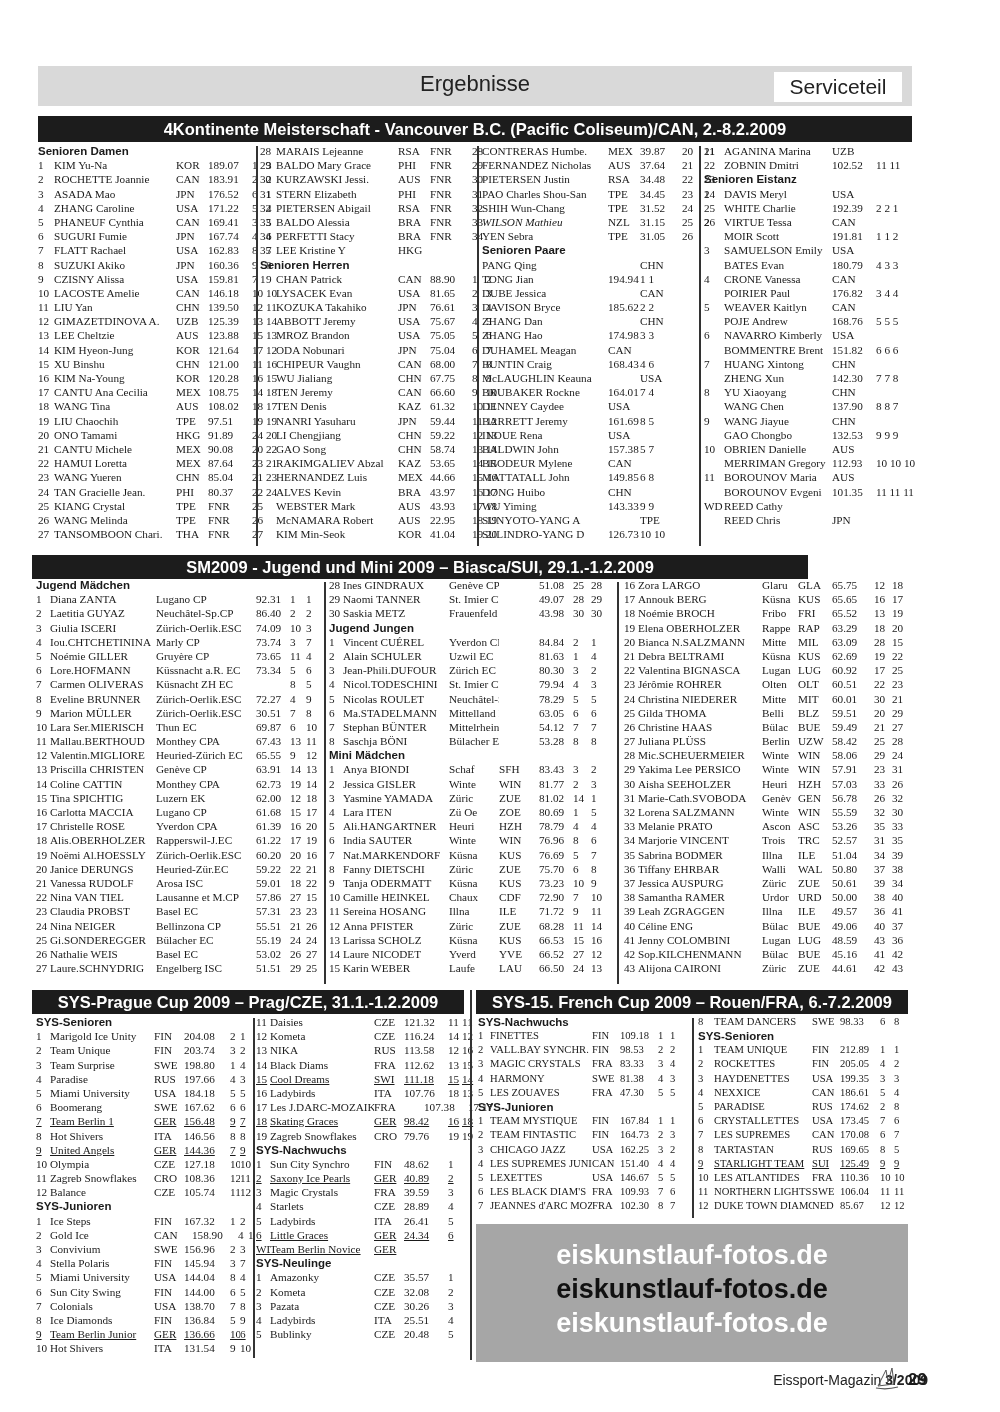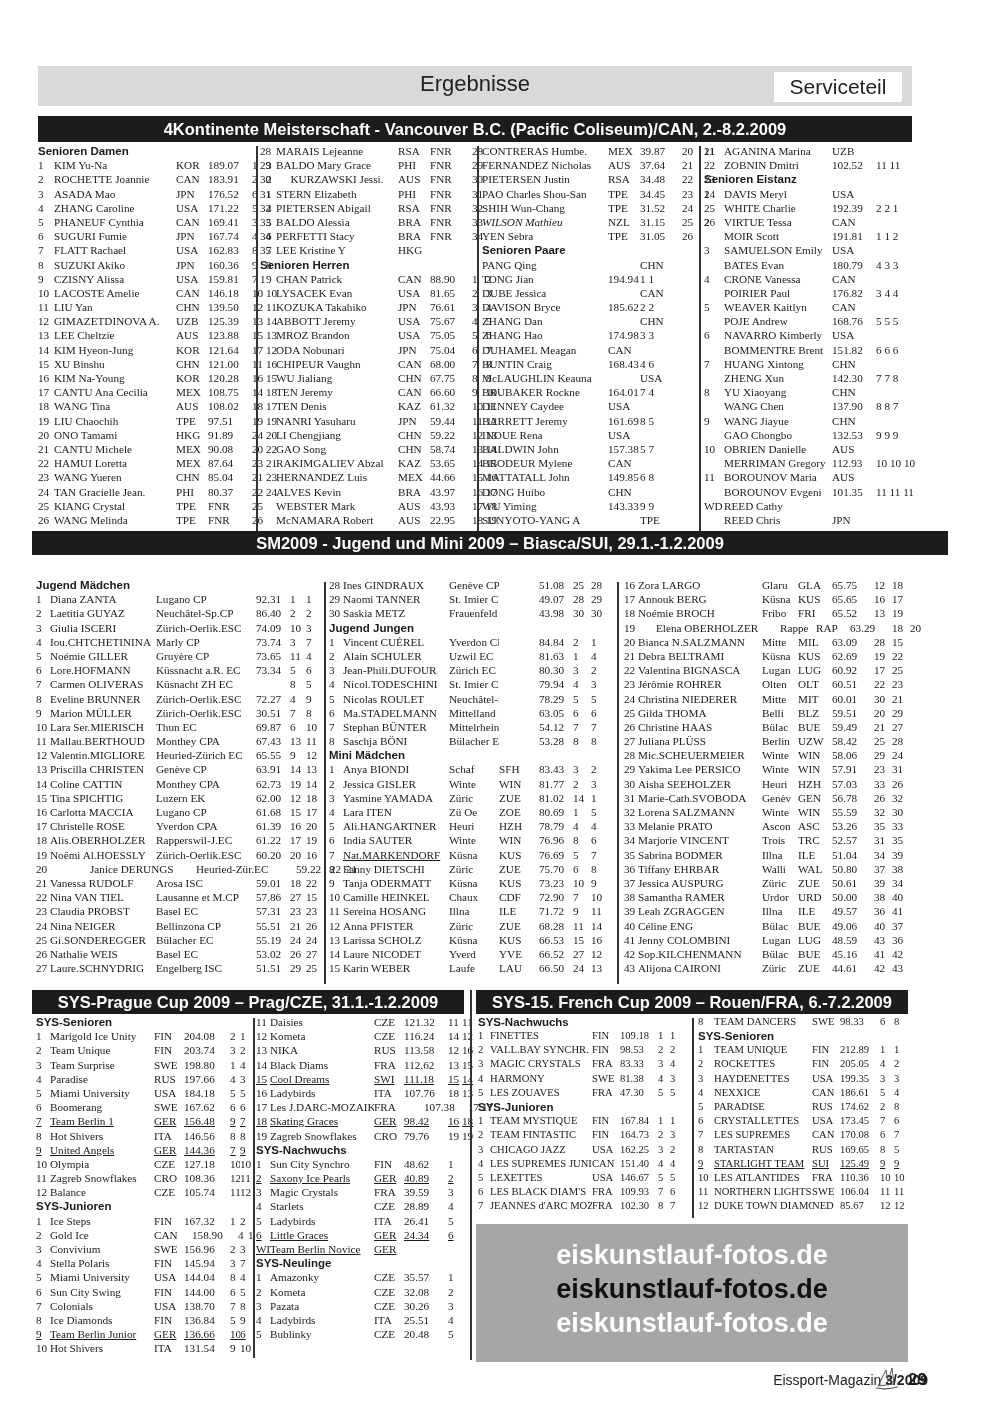--- a/index.html
+++ b/index.html
@@ -264,21 +264,21 @@
     <div class="row">
       <span style="width: 16px; flex: 0 0 16px;">29</span>
       <span style="width: 122px; flex: 0 0 122px;">BALDO Mary Grace</span>
       <span style="width: 32px; flex: 0 0 32px;">PHI</span>
       <span style="width: 42px; flex: 0 0 42px;">FNR</span>
       <span style="width: 14px; flex: 0 0 14px;">29</span>
       <span style="width: 14px; flex: 0 0 14px;"></span>
     </div>
     <div class="row">
       <span style="width: 16px; flex: 0 0 16px;">30</span>
-      <span style="width: 122px; flex: 0 0 122px; text-align: center;">KURZAWSKI Jessi.</span>
+      <span style="width: 122px; flex: 0 0 122px;">KURZAWSKI Jessi.</span>
       <span style="width: 32px; flex: 0 0 32px;">AUS</span>
       <span style="width: 42px; flex: 0 0 42px;">FNR</span>
       <span style="width: 14px; flex: 0 0 14px;">30</span>
       <span style="width: 14px; flex: 0 0 14px;"></span>
     </div>
     <div class="row">
       <span style="width: 16px; flex: 0 0 16px;">31</span>
       <span style="width: 122px; flex: 0 0 122px;">STERN Elizabeth</span>
       <span style="width: 32px; flex: 0 0 32px;">PHI</span>
       <span style="width: 42px; flex: 0 0 42px;">FNR</span>
@@ -825,21 +825,21 @@
       <span style="width: 52px; flex: 0 0 52px;"></span>
     </div>
     <div class="row">
       <span style="width: 20px; flex: 0 0 20px;"></span>
       <span style="width: 108px; flex: 0 0 108px;">REED Chris</span>
       <span style="width: 44px; flex: 0 0 44px;">JPN</span>
       <span style="width: 52px; flex: 0 0 52px;"></span>
     </div>
   </div>
 
-<div class="bar" style="left:32px;top:531px;width:916px;height:24px;line-height:24px;">SM2009 - Jugend und Mini 2009 – Biasca/SUI, 29.1.-1.2.2009</div>
+<div class="bar" style="left:32px;top:555px;width:776px;height:24px;line-height:24px;">SM2009 - Jugend und Mini 2009 – Biasca/SUI, 29.1.-1.2.2009</div>
 
 <div class="col" id="sm_col1" style="left:36px;top:578px;width:286px;">
     <div class="h">Jugend Mädchen</div>
     <div class="row">
       <span style="width: 14px; flex: 0 0 14px;">1</span>
       <span style="width: 106px; flex: 0 0 106px;">Diana ZANTA</span>
       <span style="width: 100px; flex: 0 0 100px;">Lugano CP</span>
       <span style="width: 34px; flex: 0 0 34px;">92.31</span>
       <span style="width: 16px; flex: 0 0 16px;">1</span>
       <span style="width: 14px; flex: 0 0 14px;">1</span>
@@ -983,21 +983,21 @@
     <div class="row">
       <span style="width: 14px; flex: 0 0 14px;">19</span>
       <span style="width: 106px; flex: 0 0 106px;">Noëmi Al.HOESSLY</span>
       <span style="width: 100px; flex: 0 0 100px;">Zürich-Oerlik.ESC</span>
       <span style="width: 34px; flex: 0 0 34px;">60.20</span>
       <span style="width: 16px; flex: 0 0 16px;">20</span>
       <span style="width: 14px; flex: 0 0 14px;">16</span>
     </div>
     <div class="row">
       <span style="width: 14px; flex: 0 0 14px;">20</span>
-      <span style="width: 106px; flex: 0 0 106px; margin-left: 40px;">Janice DERUNGS</span>
+      <span style="width: 106px; flex: 0 0 106px;">Janice DERUNGS</span>
       <span style="width: 100px; flex: 0 0 100px;">Heuried-Zür.EC</span>
       <span style="width: 34px; flex: 0 0 34px;">59.22</span>
       <span style="width: 16px; flex: 0 0 16px;">22</span>
       <span style="width: 14px; flex: 0 0 14px;">21</span>
     </div>
     <div class="row">
       <span style="width: 14px; flex: 0 0 14px;">21</span>
       <span style="width: 106px; flex: 0 0 106px;">Vanessa RUDOLF</span>
       <span style="width: 100px; flex: 0 0 100px;">Arosa ISC</span>
       <span style="width: 34px; flex: 0 0 34px;">59.01</span>
@@ -1205,21 +1205,21 @@
       <span style="width: 14px; flex: 0 0 14px;">6</span>
       <span style="width: 106px; flex: 0 0 106px;">India SAUTER</span>
       <span style="width: 50px; flex: 0 0 50px;">Winte</span>
       <span style="width: 40px; flex: 0 0 40px;">WIN</span>
       <span style="width: 34px; flex: 0 0 34px;">76.96</span>
       <span style="width: 18px; flex: 0 0 18px;">8</span>
       <span style="width: 14px; flex: 0 0 14px;">6</span>
     </div>
     <div class="row">
       <span style="width: 14px; flex: 0 0 14px;">7</span>
-      <span style="width: 106px; flex: 0 0 106px; text-decoration: underline;">Nat.MARKENDORF</span>
+      <span style="width: 106px; flex: 0 0 106px;">Nat.MARKENDORF</span>
       <span style="width: 50px; flex: 0 0 50px;">Küsna</span>
       <span style="width: 40px; flex: 0 0 40px;">KUS</span>
       <span style="width: 34px; flex: 0 0 34px;">76.69</span>
       <span style="width: 18px; flex: 0 0 18px;">5</span>
       <span style="width: 14px; flex: 0 0 14px;">7</span>
     </div>
     <div class="row">
       <span style="width: 14px; flex: 0 0 14px;">8</span>
       <span style="width: 106px; flex: 0 0 106px;">Fanny DIETSCHI</span>
       <span style="width: 50px; flex: 0 0 50px;">Züric</span>
@@ -1316,21 +1316,21 @@
       <span style="width: 14px; flex: 0 0 14px;">18</span>
       <span style="width: 124px; flex: 0 0 124px;">Noémie BROCH</span>
       <span style="width: 36px; flex: 0 0 36px;">Fribo</span>
       <span style="width: 34px; flex: 0 0 34px;">FRI</span>
       <span style="width: 42px; flex: 0 0 42px;">65.52</span>
       <span style="width: 18px; flex: 0 0 18px;">13</span>
       <span style="width: 14px; flex: 0 0 14px;">19</span>
     </div>
     <div class="row">
       <span style="width: 14px; flex: 0 0 14px;">19</span>
-      <span style="width: 124px; flex: 0 0 124px; margin-left: 18px;">Elena OBERHOLZER</span>
+      <span style="width: 124px; flex: 0 0 124px;">Elena OBERHOLZER</span>
       <span style="width: 36px; flex: 0 0 36px;">Rappe</span>
       <span style="width: 34px; flex: 0 0 34px;">RAP</span>
       <span style="width: 42px; flex: 0 0 42px;">63.29</span>
       <span style="width: 18px; flex: 0 0 18px;">18</span>
       <span style="width: 14px; flex: 0 0 14px;">20</span>
     </div>
     <div class="row">
       <span style="width: 14px; flex: 0 0 14px;">20</span>
       <span style="width: 124px; flex: 0 0 124px;">Bianca N.SALZMANN</span>
       <span style="width: 36px; flex: 0 0 36px;">Mitte</span>

